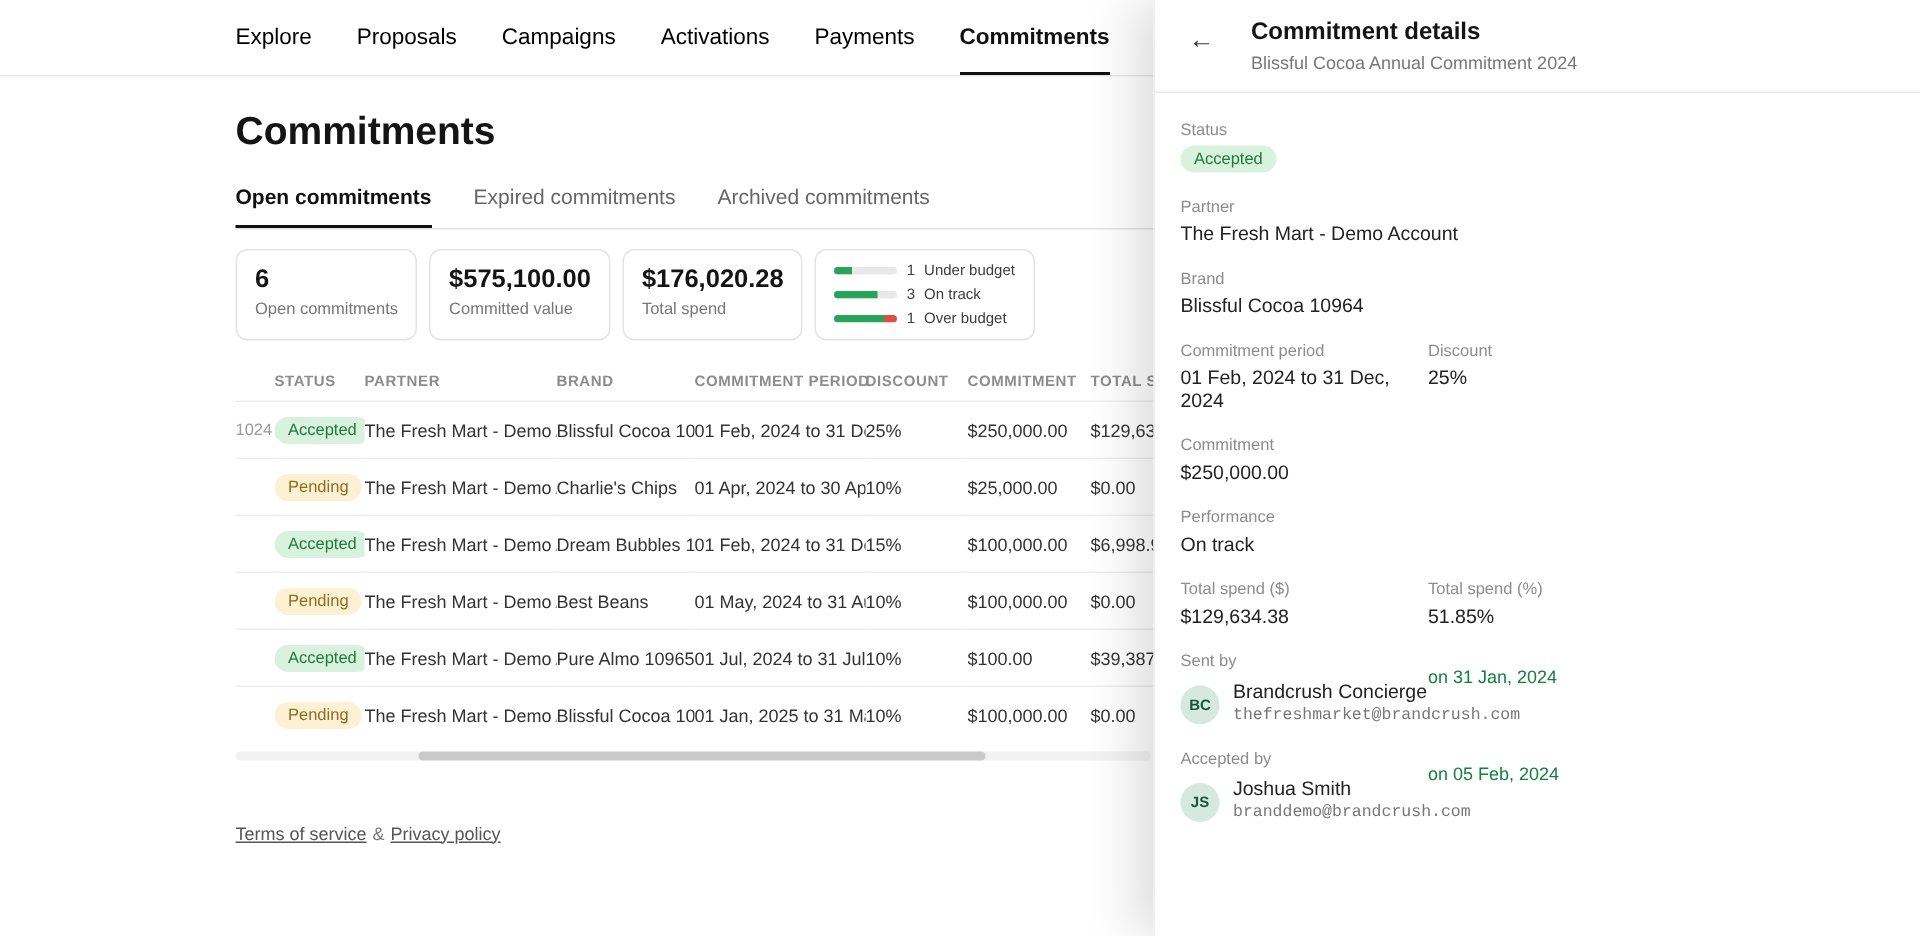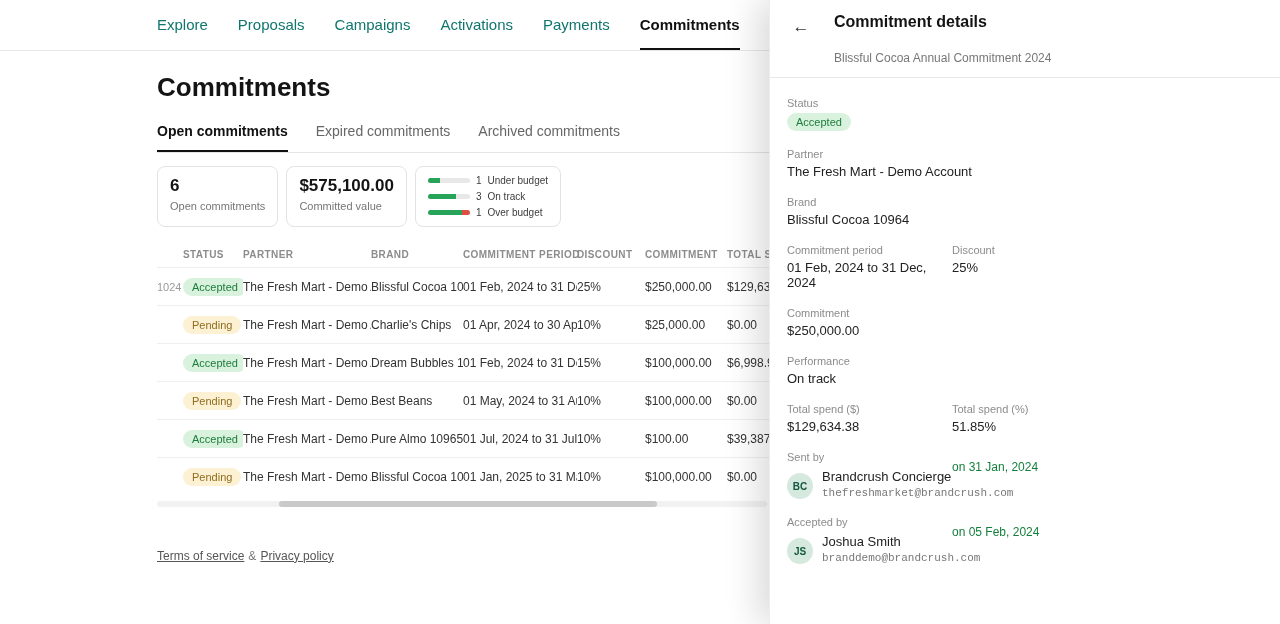--- a/index.html
+++ b/index.html
@@ -8,21 +8,21 @@
   .app { position:relative; width:1280px; height:624px; background:#fff; }
 
   
   .topbar { height:40px; display:flex; align-items:center; gap:18px; padding:0 12px 0 8px; border-bottom:1px solid #ececec; }
   .logo { width:40px; height:31px; background:#0b5c3e; border-radius:5px; color:#fff; font-size:7px; font-style:italic; line-height:1.15; display:flex; align-items:center; justify-content:center; text-align:center; cursor:pointer; }
   .brand-selector { display:flex; align-items:center; gap:7px; font-size:13px; font-weight:bold; color:#1a1a1a; cursor:pointer; }
   .caret { font-size:9px; color:#444; }
 
   
   .nav { height:51px; display:flex; align-items:stretch; gap:30px; padding-left:157px; border-bottom:1px solid #e8e8e8; }
-  .nav-item { display:flex; align-items:center; font-size:15px; color:#0f766e; cursor:pointer; border-bottom:2px solid transparent; }
+  .nav-item { display:flex; align-items:center; font-size:15px; color:#000000; cursor:pointer; border-bottom:2px solid transparent; }
   .nav-item.active { color:#111; font-weight:bold; border-bottom-color:#111; }
 
   
   .content { padding-left:157px; }
   .page-title { font-size:26px; font-weight:bold; margin:21px 0 13px; color:#141414; }
   .tabs { display:flex; gap:28px; border-bottom:1px solid #e4e4e4; }
   .tab { font-size:14px; color:#666; padding:7px 0 11px; border-bottom:2px solid transparent; cursor:pointer; }
   .tab.active { color:#111; font-weight:bold; border-bottom-color:#111; }
 
   .summary { display:flex; gap:8px; margin:13px 0 14px; }
@@ -50,21 +50,21 @@
 
   .footer { margin-top:42px; font-size:12px; color:#555; }
   .footer a { color:#555; text-decoration:underline; cursor:pointer; }
   .footer .amp { color:#777; margin:0 4px; text-decoration:none; }
 
   
   .panel { position:absolute; top:0; left:769px; width:511px; height:624px; background:#fff; border-left:1px solid #ededed; box-shadow:-12px 0 32px rgba(0,0,0,.14); }
   .panel-header { display:flex; align-items:flex-start; gap:20px; padding:13px 24px 12px 18px; border-bottom:1px solid #e8e8e8; }
   .back-btn { width:26px; height:26px; display:flex; align-items:center; justify-content:center; font-size:17px; color:#333; cursor:pointer; margin-top:1px; }
   .panel-title { font-size:16px; font-weight:bold; color:#141414; }
-  .panel-subtitle { font-size:12px; color:#777; margin-top:20px; }
+  .panel-subtitle { font-size:12px; color:#777; margin-top:4px; }
   .panel-body { padding:19px 17px; }
   .field { margin-bottom:17px; position:relative; }
   .field-label { font-size:11px; color:#8c8c8c; }
   .field-value { font-size:13px; color:#222; margin-top:4px; }
   .two-col { display:flex; }
   .two-col .col1 { width:165px; flex:none; }
   .person { display:flex; gap:9px; margin-top:6px; align-items:flex-end; }
   .avatar { width:26px; height:26px; border-radius:50%; background:#d5e9de; color:#14573f; font-size:10px; font-weight:bold; display:flex; align-items:center; justify-content:center; flex:none; }
   .person-name { font-size:13px; color:#222; }
   .person-email { font-size:11px; color:#777; margin-top:3px;font-family:Liberation Mono, monospace; }
@@ -95,20 +95,24 @@
     </div>
 
     <div class="summary" data-name="summary-cards">
       <div class="card" data-name="open-commitments-card">
         <div class="card-value" data-name="open-commitments-count">6</div>
         <div class="card-label" data-name="open-commitments-label">Open commitments</div>
       </div>
       <div class="card" data-name="committed-value-card">
         <div class="card-value" data-name="committed-value">$575,100.00</div>
         <div class="card-label" data-name="committed-value-label">Committed value</div>
+      </div>
+      <div class="card" data-name="total-spend-card">
+        <div class="card-value" data-name="total-spend-value">$176,020.28</div>
+        <div class="card-label" data-name="total-spend-label">Total spend</div>
       </div>
       <div class="card status-card" data-name="budget-status-card">
         <div class="status-row" data-name="under-budget-row">
           <span class="minibar" data-name="under-budget-bar">
               <i style="width:28%"></i>
             </span>
           <span data-name="under-budget-count">1</span>
           <span data-name="under-budget-label">Under budget</span>
         </div>
         <div class="status-row" data-name="on-track-row">

